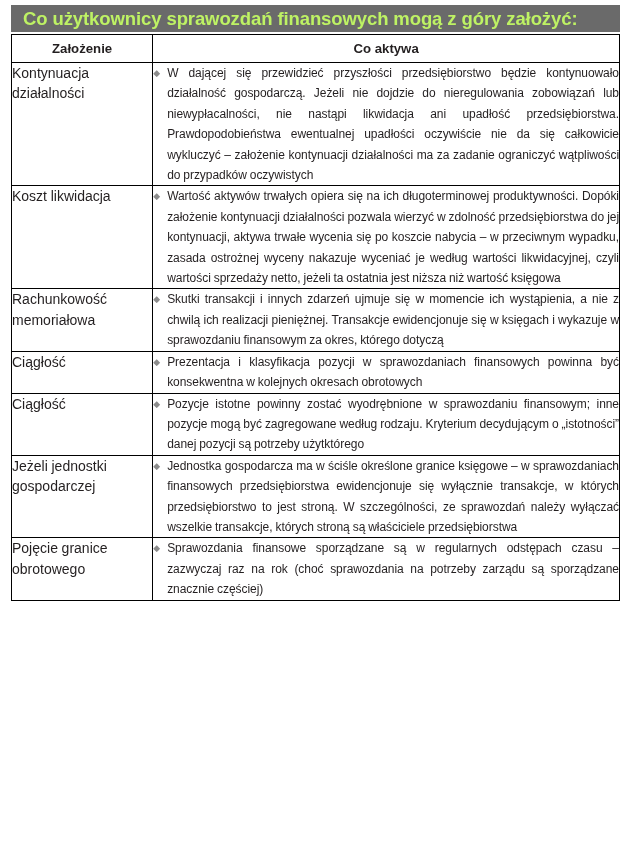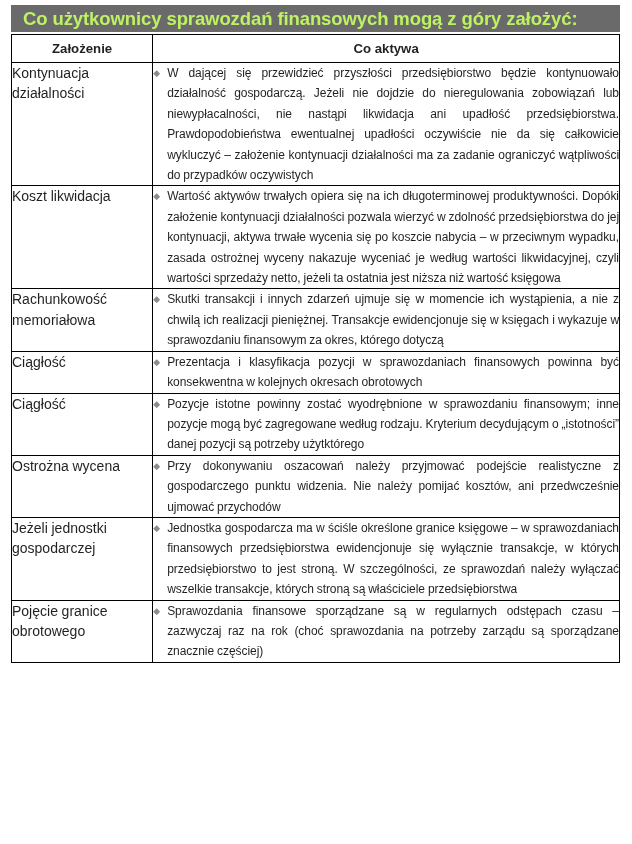--- a/index.html
+++ b/index.html
@@ -146,29 +146,20 @@
       <tr>
         <td class="term">Ciągłość</td>
         <td class="meaning">
           <div class="bullet-row">
             <span class="bullet">◆</span>
             <span class="body-text">Pozycje istotne powinny zostać wyodrębnione w sprawozdaniu fi­nansowym; inne pozycje mogą być zagregowane według rodzaju. Kryterium decydującym o „istotności” danej pozycji są potrzeby użyt­którego</span>
           </div>
         </td>
       </tr>
       <tr>
-        <td class="term">Ostrożna wycena</td>
-        <td class="meaning">
-          <div class="bullet-row">
-            <span class="bullet">◆</span>
-            <span class="body-text">Przy dokonywaniu oszacowań należy przyjmować podejście realistycz­ne z gospodarczego punktu widzenia. Nie należy pomijać kosztów, ani przedwcześnie ujmować przychodów</span>
-          </div>
-        </td>
-      </tr>
-      <tr>
         <td class="term">Jeżeli jednostki gospodarczej</td>
         <td class="meaning">
           <div class="bullet-row">
             <span class="bullet">◆</span>
             <span class="body-text">Jednostka gospodarcza ma w ściśle określone granice księgowe – w sprawozdaniach finansowych przedsiębiorstwa ewidencjonuje się wyłącznie transakcje, w których przedsiębiorstwo to jest stroną. W szczególności, ze sprawozdań należy wyłączać wszelkie transakcje, których stroną są właściciele przedsiębiorstwa</span>
           </div>
         </td>
       </tr>
       <tr>
         <td class="term">Pojęcie granice obrotowego</td>

